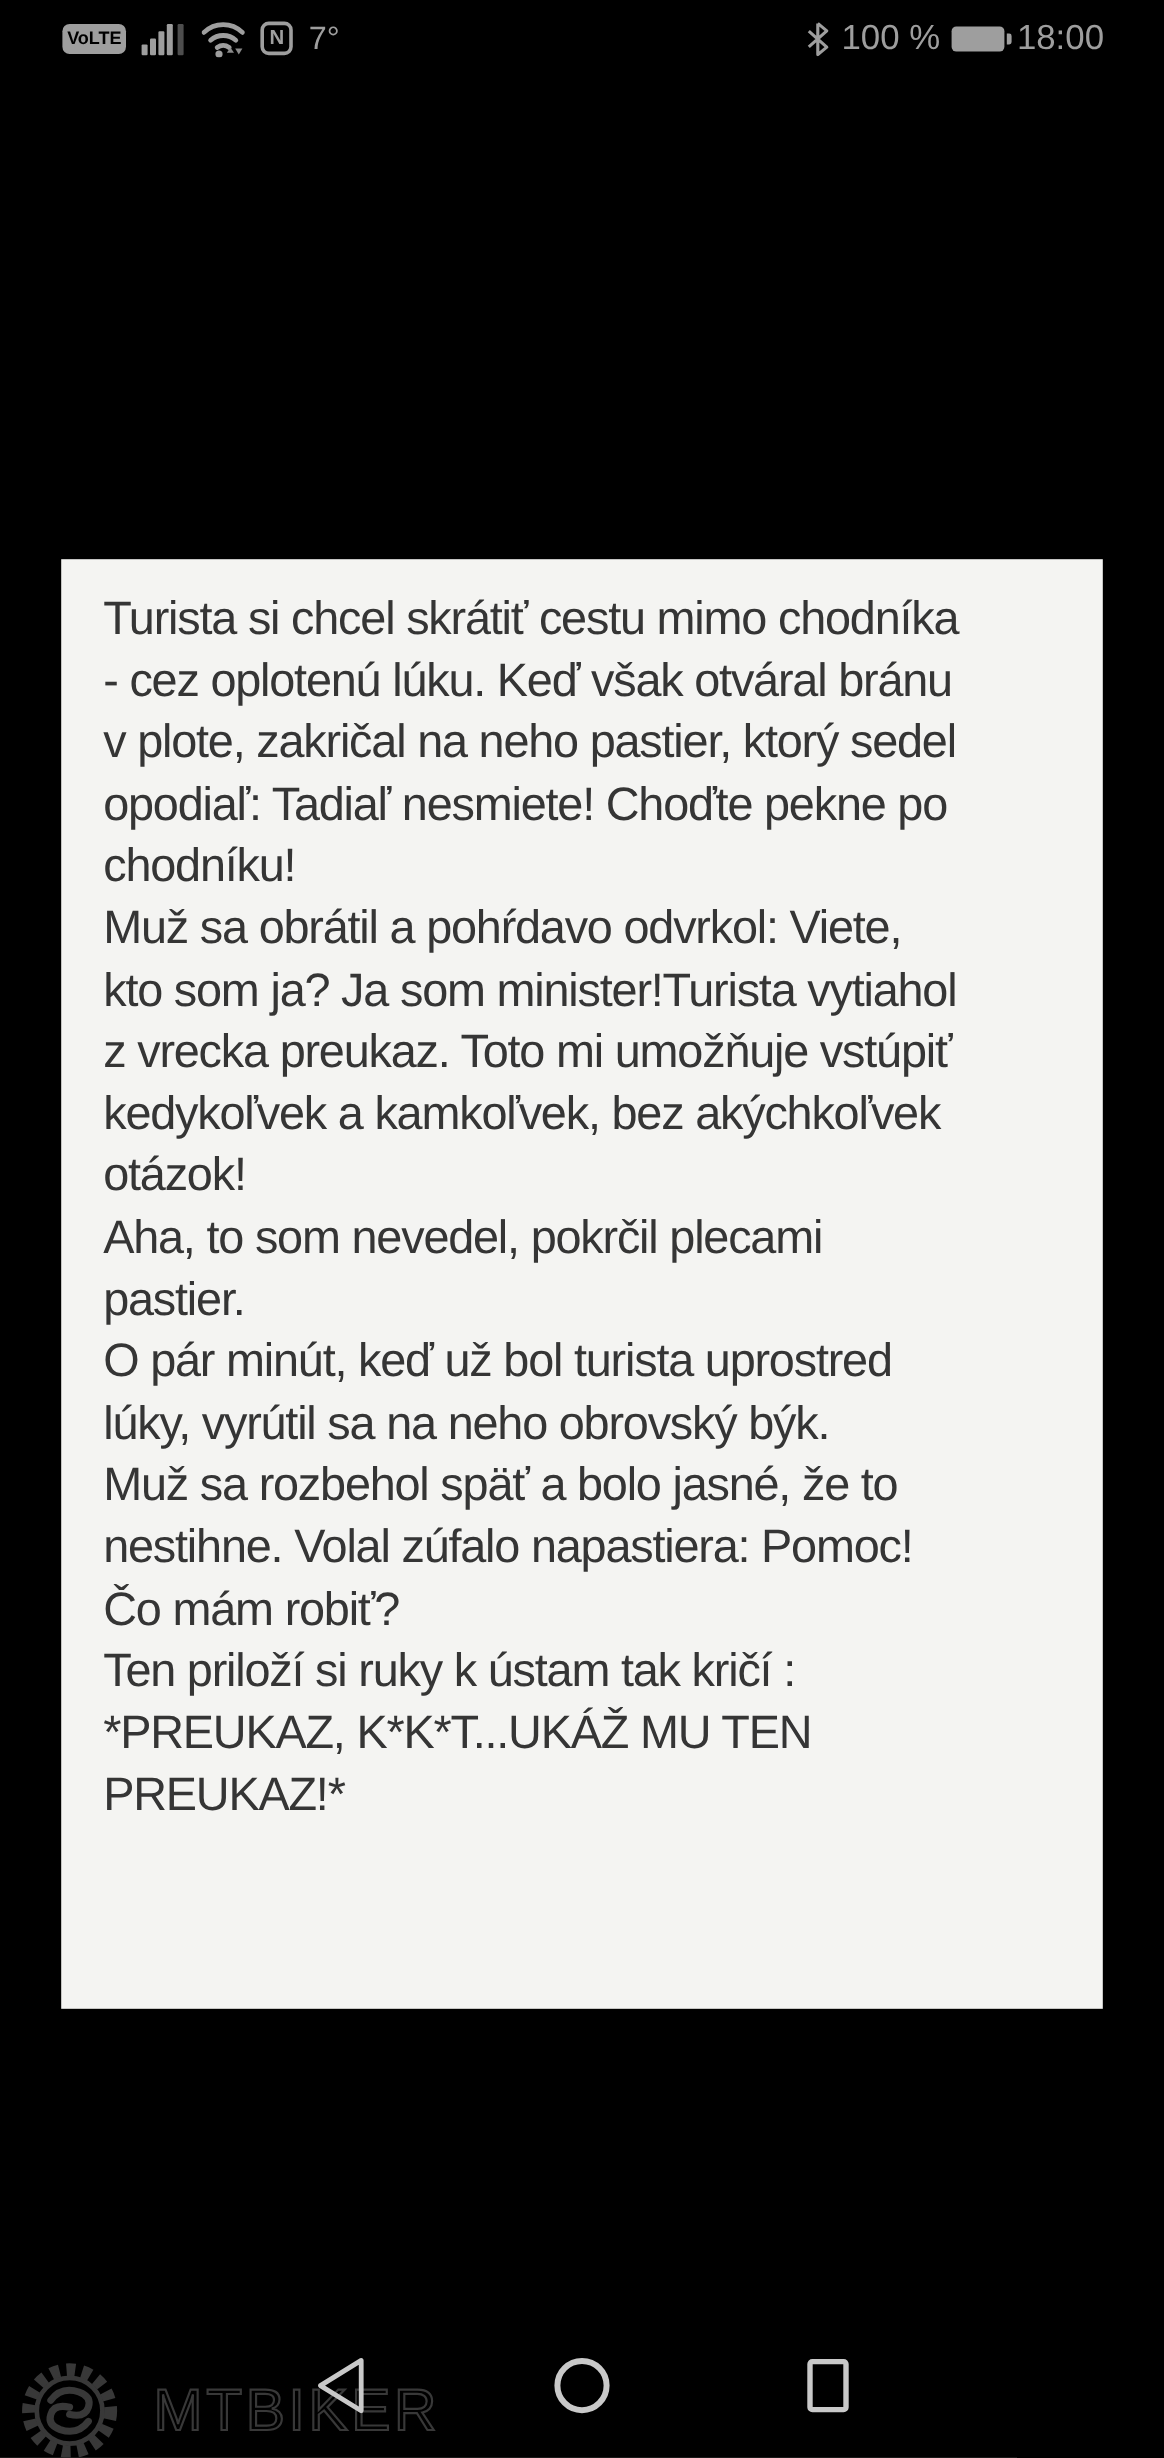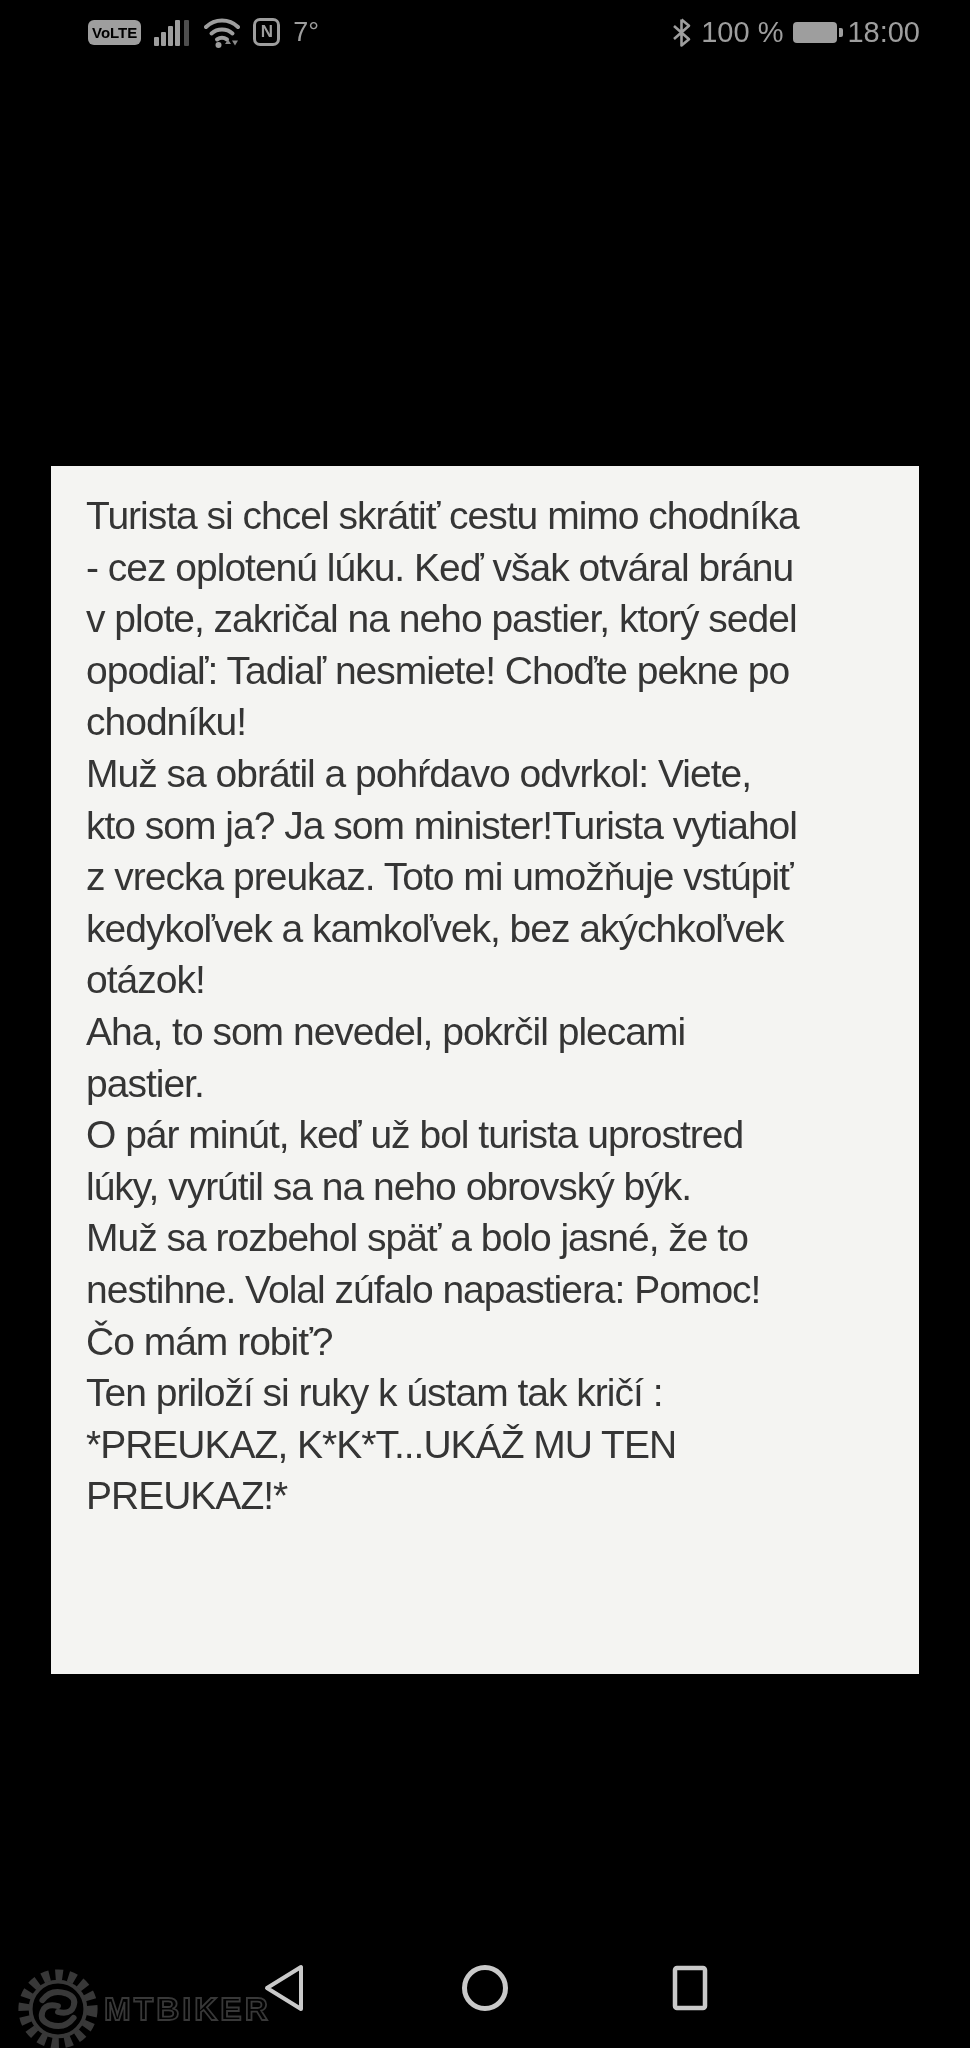--- a/index.html
+++ b/index.html
@@ -8,21 +8,21 @@
     width: 970px; height: 2048px;
     font-family: "Liberation Sans", sans-serif;
     position: relative; overflow: hidden;
   }
   .screen { position: absolute; inset: 0; background: #000; }
 
   
   .status-bar {
     position: absolute; top: 0; left: 0; right: 0; height: 64px;
     display: flex; align-items: center; justify-content: space-between;
-    padding: 0 50px 0 52px; color: #9e9e9e; margin-left: 36px;
+    padding: 0 50px 0 52px; color: #9e9e9e;
   }
   .sb-left, .sb-right { display: flex; align-items: center; }
   .sb-left > * { margin-right: 13px; }
   .sb-right > * { margin-left: 10px; }
 
   .volte {
     background: #9e9e9e; color: #000; font-weight: bold;
     font-size: 15px; line-height: 1; padding: 5px 4px;
     border-radius: 6px; letter-spacing: 0;
   }
@@ -59,21 +59,21 @@
     font-size: 39px; line-height: 51.6px; letter-spacing: -1px;
     color: #353535; white-space: pre;
   }
 
   
   .watermark {
     position: absolute; left: 14px; top: 1964px; height: 90px;
     display: flex; align-items: center;
   }
   .wm-text {
-    margin-left: 2px; font-size: 32px; font-weight: 700; letter-spacing: 3px;
+    margin-left: 26px; font-size: 49px; font-weight: 400; letter-spacing: 3px;
     color: rgba(0,0,0,0); -webkit-text-stroke: 1.8px #383838;
   }
 
   
   .nav-btn {
     position: absolute; background: none; border: none; padding: 0; cursor: pointer;
   }
   .nav-back { left: 258px; top: 1962px; }
   .nav-home { left: 460px; top: 1963px; }
   .nav-recents { left: 672px; top: 1965px; }

